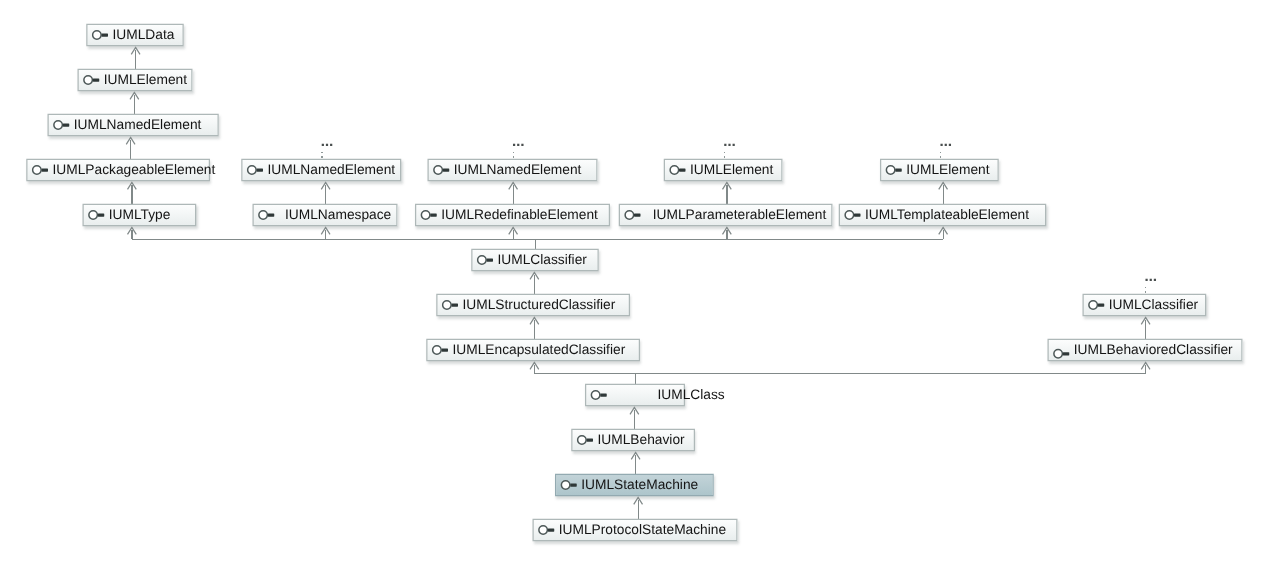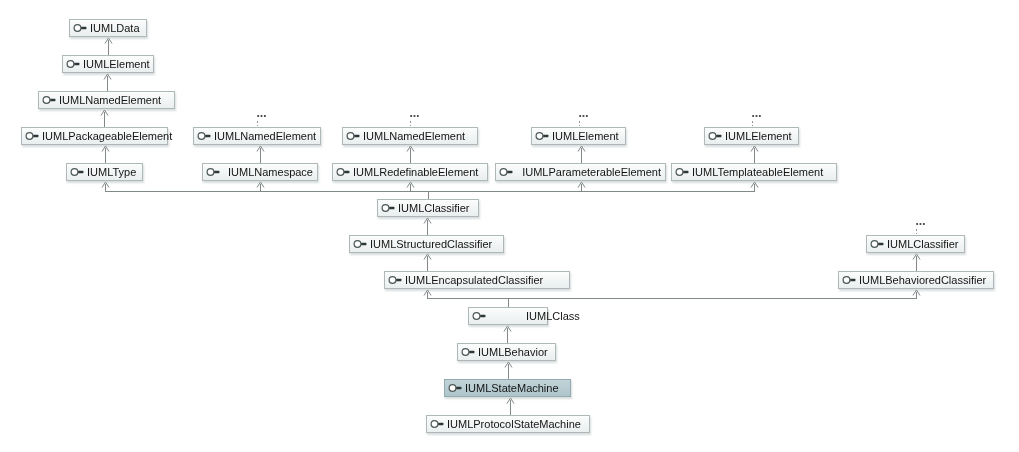--- a/index.html
+++ b/index.html
@@ -155,21 +155,21 @@
     </div>
     <div class="node" style="left: 704px; top: 127px; width: 95px;">
       <span class="iface-icon">
         <svg width="14" height="10" viewBox="0 0 14 10">
           <circle cx="4.5" cy="5" r="3.4" fill="#ffffff" stroke="#4d5858" stroke-width="1.2"></circle>
           <rect x="8.2" y="3.7" width="5.2" height="2.6" rx="0.5" fill="#2f3838"></rect>
         </svg>
       </span>
       <span class="label">IUMLElement</span>
     </div>
-    <div class="node" style="left: 66px; top: 163px; width: 77px;">
+    <div class="node" style="left: 66px; top: 163px; width: 91px;">
       <span class="iface-icon">
         <svg width="14" height="10" viewBox="0 0 14 10">
           <circle cx="4.5" cy="5" r="3.4" fill="#ffffff" stroke="#4d5858" stroke-width="1.2"></circle>
           <rect x="8.2" y="3.7" width="5.2" height="2.6" rx="0.5" fill="#2f3838"></rect>
         </svg>
       </span>
       <span class="label">IUMLType</span>
     </div>
     <div class="node" style="left: 202px; top: 163px; width: 116px; justify-content: space-between;">
       <span class="iface-icon">
@@ -227,30 +227,30 @@
     </div>
     <div class="node" style="left: 866px; top: 235px; width: 99px;">
       <span class="iface-icon">
         <svg width="14" height="10" viewBox="0 0 14 10">
           <circle cx="4.5" cy="5" r="3.4" fill="#ffffff" stroke="#4d5858" stroke-width="1.2"></circle>
           <rect x="8.2" y="3.7" width="5.2" height="2.6" rx="0.5" fill="#2f3838"></rect>
         </svg>
       </span>
       <span class="label">IUMLClassifier</span>
     </div>
-    <div class="node" style="left: 341px; top: 271px; width: 186px; margin-left: 43px;">
+    <div class="node" style="left: 341px; top: 271px; width: 171px;">
       <span class="iface-icon">
         <svg width="14" height="10" viewBox="0 0 14 10">
           <circle cx="4.5" cy="5" r="3.4" fill="#ffffff" stroke="#4d5858" stroke-width="1.2"></circle>
           <rect x="8.2" y="3.7" width="5.2" height="2.6" rx="0.5" fill="#2f3838"></rect>
         </svg>
       </span>
       <span class="label">IUMLEncapsulatedClassifier</span>
     </div>
-    <div class="node" style="left: 838px; top: 271px; width: 156px;">
+    <div class="node" style="left: 838px; top: 271px; width: 156px; align-items: flex-end;">
       <span class="iface-icon">
         <svg width="14" height="10" viewBox="0 0 14 10">
           <circle cx="4.5" cy="5" r="3.4" fill="#ffffff" stroke="#4d5858" stroke-width="1.2"></circle>
           <rect x="8.2" y="3.7" width="5.2" height="2.6" rx="0.5" fill="#2f3838"></rect>
         </svg>
       </span>
       <span class="label">IUMLBehavioredClassifier</span>
     </div>
     <div class="node" style="left: 468px; top: 307px; width: 80px; gap: 40px;">
       <span class="iface-icon">

